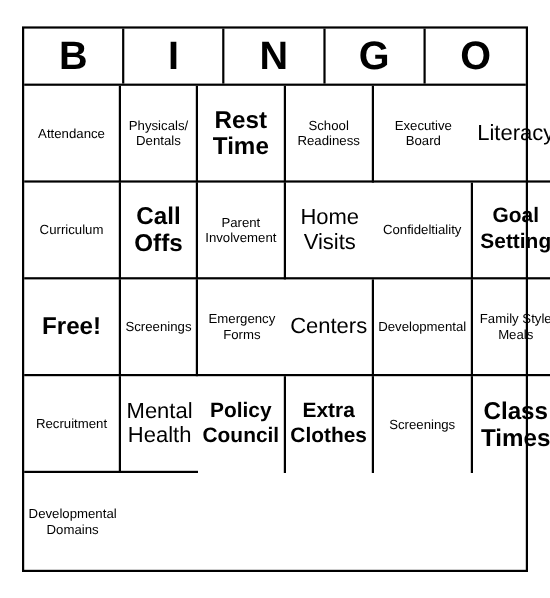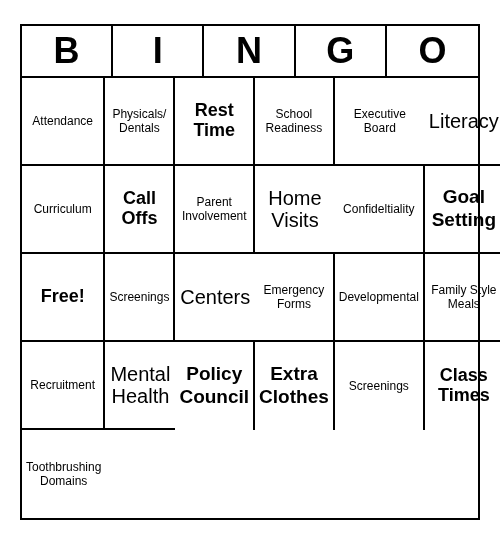--- a/index.html
+++ b/index.html
@@ -64,21 +64,21 @@
     .bingo-cell:nth-child(n+21) {
       border-bottom: none;
     }
 
     .cell-text {
       font-size: 12px;
       line-height: 1.2;
     }
 
     .cell-text-large {
-      font-size: 18px;
+      font-size: 22px;
       font-weight: bold;
       line-height: 1.1;
     }
 
     .cell-text-medium {
       font-size: 20px;
       font-weight: normal;
       line-height: 1.1;
     }
 
@@ -136,24 +136,24 @@
       <div class="bingo-cell">
         <span class="cell-text-medium2">Goal Setting</span>
       </div>
       <div class="bingo-cell">
         <span class="cell-text-large">Free!</span>
       </div>
       <div class="bingo-cell">
         <span class="cell-text">Screenings</span>
       </div>
       <div class="bingo-cell">
-        <span class="cell-text-medium">Centers</span>
+        <span class="cell-text">Emergency Forms</span>
       </div>
       <div class="bingo-cell">
-        <span class="cell-text">Emergency Forms</span>
+        <span class="cell-text-medium">Centers</span>
       </div>
       <div class="bingo-cell">
         <span class="cell-text">Developmental</span>
       </div>
       <div class="bingo-cell">
         <span class="cell-text">Family Style Meals</span>
       </div>
       <div class="bingo-cell">
         <span class="cell-text">Recruitment</span>
       </div>
@@ -166,16 +166,16 @@
       <div class="bingo-cell">
         <span class="cell-text-medium2">Extra Clothes</span>
       </div>
       <div class="bingo-cell">
         <span class="cell-text">Screenings</span>
       </div>
       <div class="bingo-cell">
         <span class="cell-text-large">Class Times</span>
       </div>
       <div class="bingo-cell">
-        <span class="cell-text">Toothbrushing Domains</span>
+        <span class="cell-text">Developmental Domains</span>
       </div>
     </div>
 </div>
 
 </body></html>

